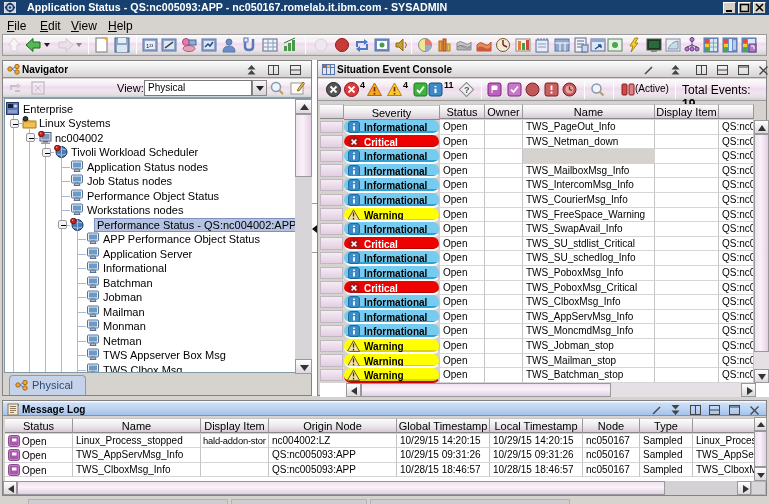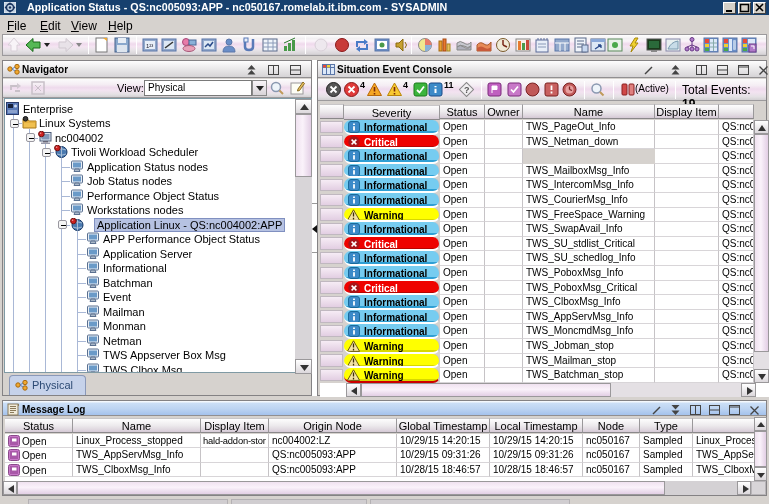--- a/index.html
+++ b/index.html
@@ -417,21 +417,21 @@
           <svg width="7" height="7" style="left:1px;top:1px;">
             <path d="M1 3.5 L6 3.5" stroke="#000"></path>
           </svg>
         </div>
         <svg style="left:65px;top:0px;" width="14" height="13">
           <circle cx="7.5" cy="7" r="5.5" fill="#4a7ab0" stroke="#1a3a68"></circle>
           <path d="M3 5 Q7.5 2.5 12 5 M3 9 Q7.5 11.5 12 9 M7.5 1.5 L7.5 12.5" stroke="#bcd" fill="none" stroke-width="0.8"></path>
           <circle cx="3.4" cy="3" r="2.8" fill="#cc2020" stroke="#701010"></circle>
           <circle cx="2.6" cy="2.2" r="0.8" fill="#f0a0a0"></circle>
         </svg>
-        <div style="position:absolute;left:89px;top:0px;height:14px;background:#b6c2e2;border:1px solid #8090c0;padding:0 2px;line-height:13px;">Application Linux - QS:nc004002:APP</div>
+        <div style="position:absolute;left:89px;top:0px;height:14px;background:#b6c2e2;border:1px solid #8090c0;padding:0 2px;line-height:13px;">Performance Status - QS:nc004002:APP</div>
       </div>
       <div class="trow" style="top:133.0px;">
         <svg style="left:81px;top:0px;" width="14" height="13">
           <rect x="1.5" y="1" width="11" height="8" rx="1" fill="#e8eef6" stroke="#5a7090"></rect>
           <rect x="3" y="2.5" width="8" height="5" fill="#6a9ac8"></rect>
           <path d="M5 9 L9 9 L10 11.5 L4 11.5 Z" fill="#aab8c8" stroke="#5a7090"></path>
         </svg>
         <span style="position:absolute;left:98px;top:0;">APP Performance Object Status</span>
       </div>
       <div class="trow" style="top:147.5px;">
@@ -457,21 +457,21 @@
           <path d="M5 9 L9 9 L10 11.5 L4 11.5 Z" fill="#aab8c8" stroke="#5a7090"></path>
         </svg>
         <span style="position:absolute;left:98px;top:0;">Batchman</span>
       </div>
       <div class="trow" style="top:191.0px;">
         <svg style="left:81px;top:0px;" width="14" height="13">
           <rect x="1.5" y="1" width="11" height="8" rx="1" fill="#e8eef6" stroke="#5a7090"></rect>
           <rect x="3" y="2.5" width="8" height="5" fill="#6a9ac8"></rect>
           <path d="M5 9 L9 9 L10 11.5 L4 11.5 Z" fill="#aab8c8" stroke="#5a7090"></path>
         </svg>
-        <span style="position:absolute;left:98px;top:0;">Event</span>
+        <span style="position:absolute;left:98px;top:0;">Jobman</span>
       </div>
       <div class="trow" style="top:205.5px;">
         <svg style="left:81px;top:0px;" width="14" height="13">
           <rect x="1.5" y="1" width="11" height="8" rx="1" fill="#e8eef6" stroke="#5a7090"></rect>
           <rect x="3" y="2.5" width="8" height="5" fill="#6a9ac8"></rect>
           <path d="M5 9 L9 9 L10 11.5 L4 11.5 Z" fill="#aab8c8" stroke="#5a7090"></path>
         </svg>
         <span style="position:absolute;left:98px;top:0;">Mailman</span>
       </div>
       <div class="trow" style="top:220.0px;">

